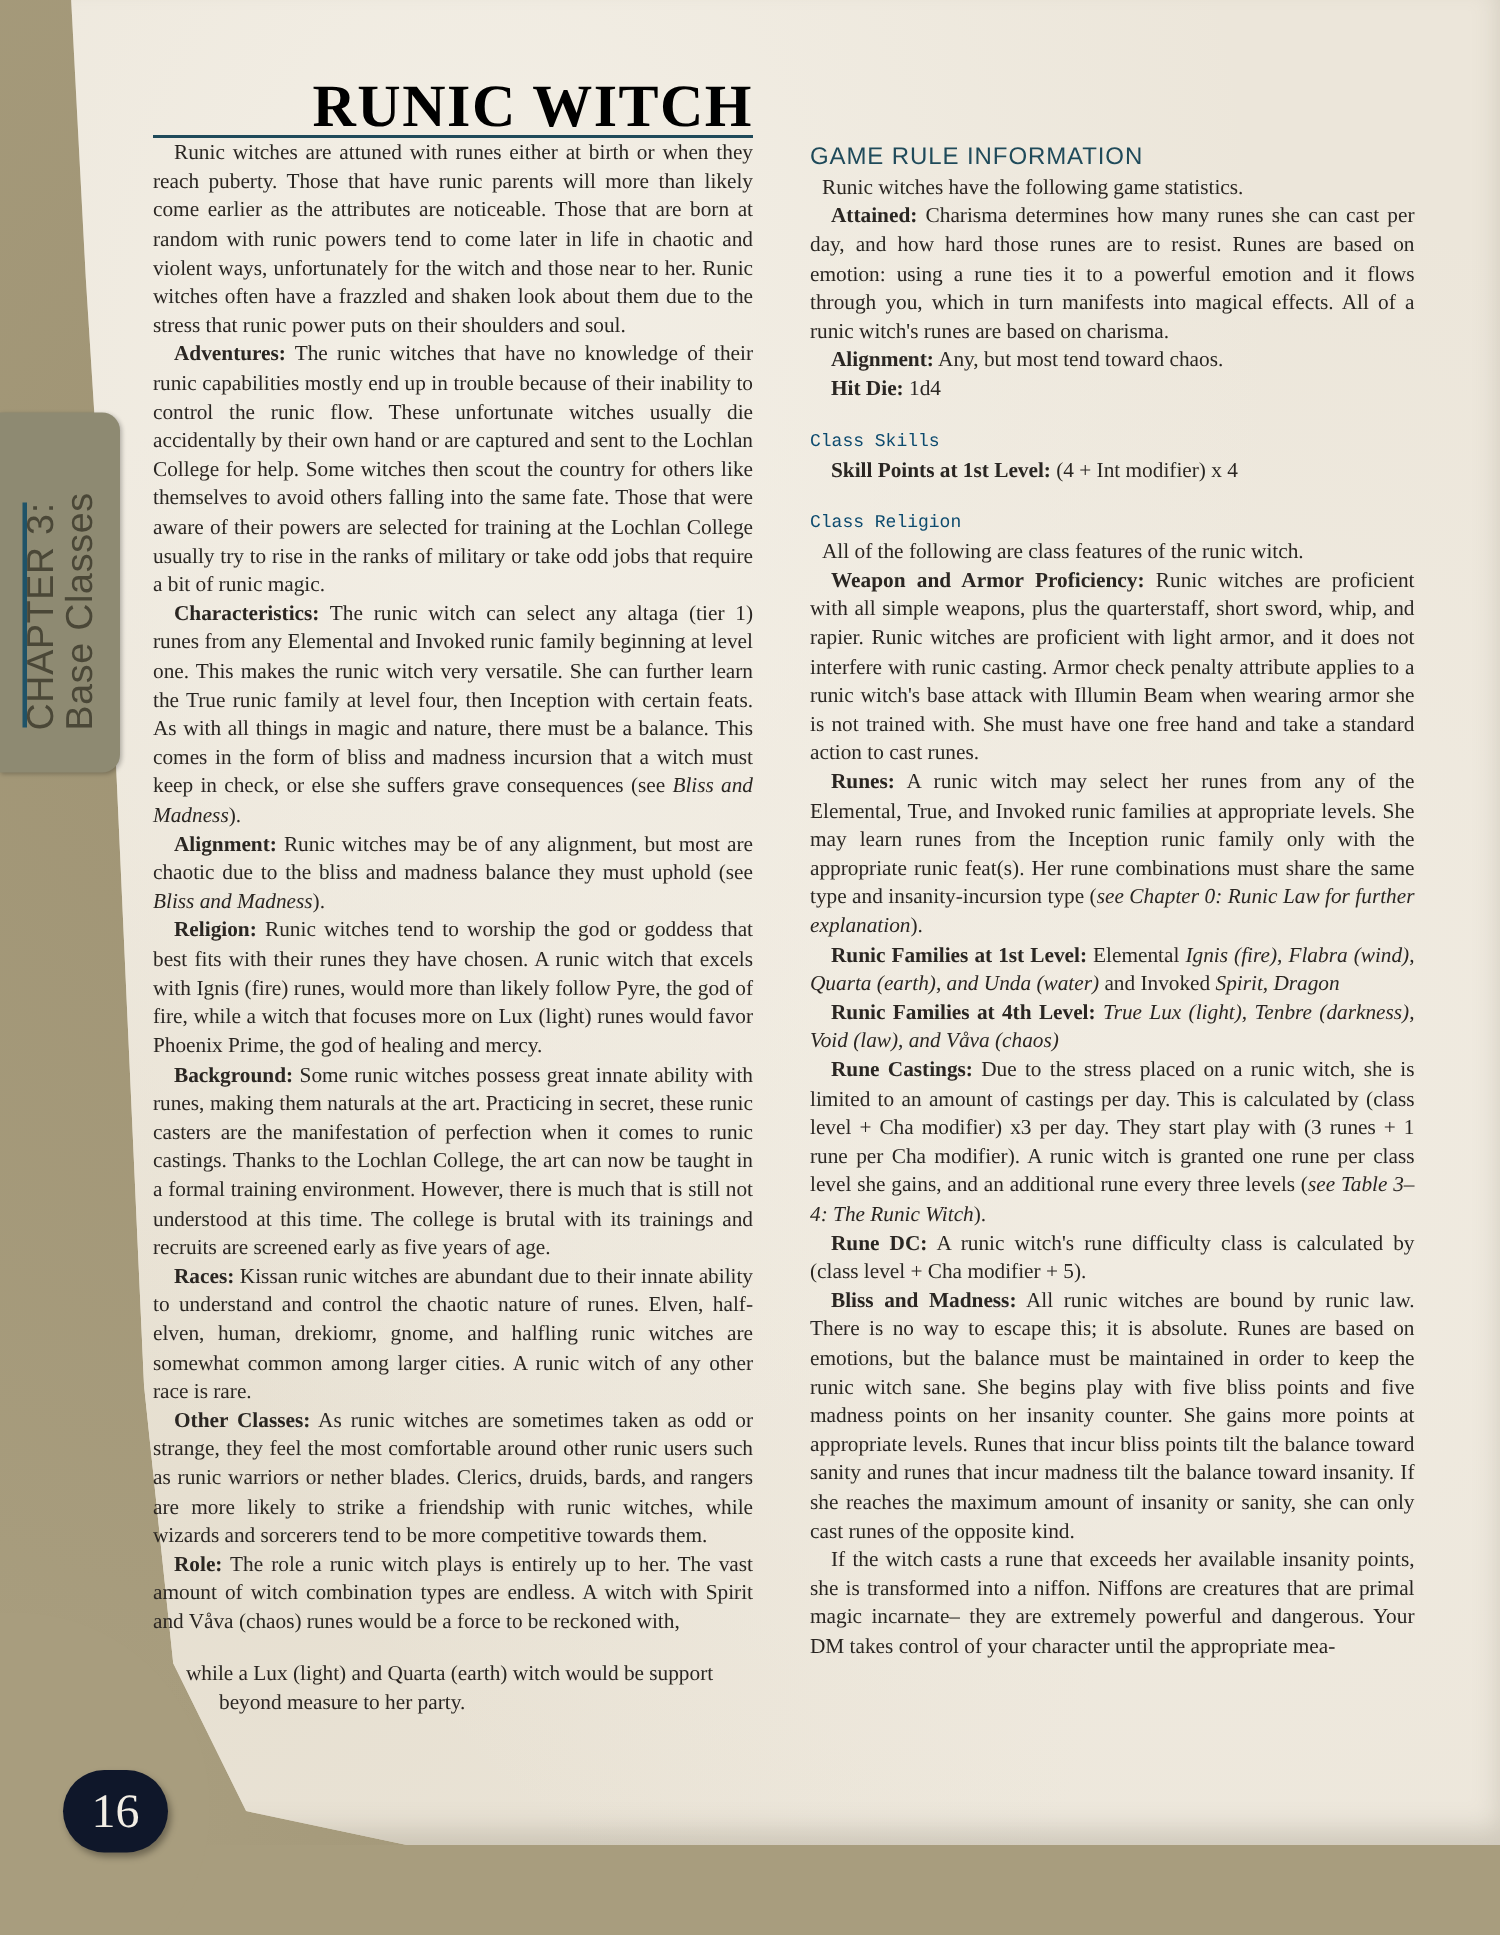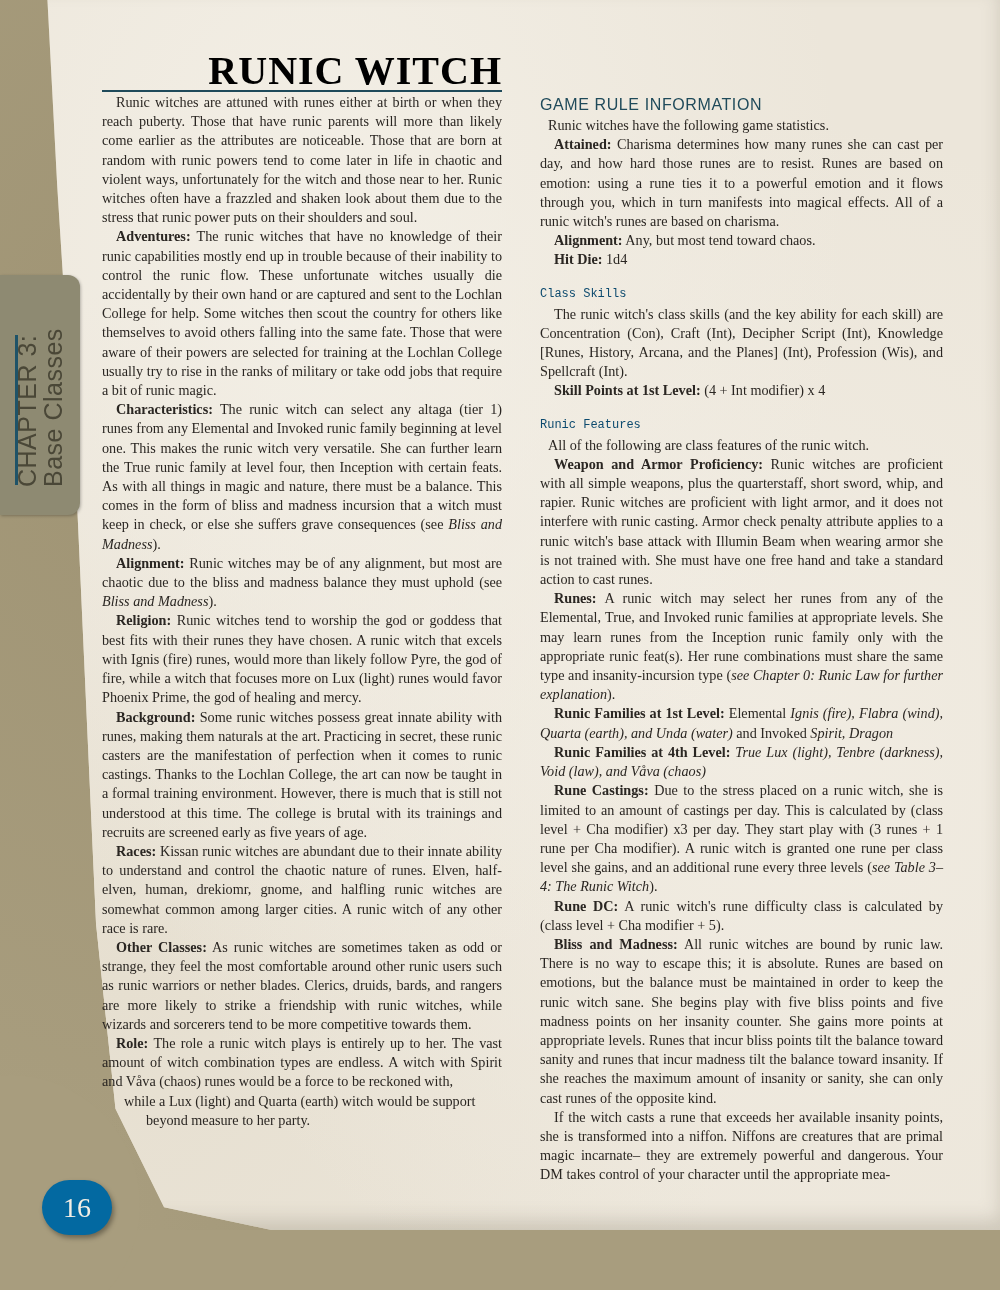--- a/index.html
+++ b/index.html
@@ -48,23 +48,23 @@
   }
   .chapter-tab .label {
     position: absolute; left: 14px; top: 212px;
     transform: rotate(-90deg); transform-origin: left top;
     width: 170px; font-family: "Liberation Sans", "DejaVu Sans", sans-serif;
     color: #4a4737; line-height: 26px; font-size: 25px; letter-spacing: 0.5px;
   }
   .chapter-tab .label div { white-space: nowrap; }
   .page-number {
     position: absolute; left: 42px; top: 1180px; width: 70px; height: 55px;
-    border-radius: 28px; background: #0369a1;
+    border-radius: 28px; background: #0f172a;
     color: #f2eee5; text-align: center; line-height: 55px;
-    font-size: 28px; font-family: "Liberation Serif", serif;
+    font-size: 32px; font-family: "Liberation Serif", serif;
     box-shadow: 2px 3px 5px rgba(0,0,0,0.35);
   }
   .title-wrap {
     position: absolute; left: 102px; top: 50px; width: 400px;
     border-bottom: 2px solid #1f4a5a; text-align: right;
   }
   .title {
     font-family: "Liberation Serif", "DejaVu Serif", serif;
     font-size: 40px; line-height: 42px; color: #000000; letter-spacing: 1px;
     margin: 0 0 -2px 0;
@@ -82,21 +82,21 @@
   .h-caps {
     font-family: "Liberation Sans", "DejaVu Sans", sans-serif;
     color: #1f4a5a; font-size: 16px; letter-spacing: 0.6px; margin: 0 0 1px 0;
     line-height: 20px; font-weight: normal;
   }
   .h-sub {
     font-family: Liberation Mono, monospace;
     color: #0c4a6e; font-size: 12px; margin: 14px 0 1px 0; line-height: 20px;
     font-weight: normal;
   }
-  .role-tail1 { padding-left: 22px; }
+  .role-tail1 { padding-left: 22px; margin-top: 15px; }
   .role-tail2 { padding-left: 44px; }
 </style>
 </head>
 <body>
 
 <div class="bg-border"></div>
 <div class="parchment"></div>
 <div class="bottom-band"></div>
 <div class="corner-disc"></div>
 
@@ -137,24 +137,23 @@
 </div>
 
 <div class="col col-right">
   <h2 class="h-caps">GAME RULE INFORMATION</h2>
   <p class="indent2">Runic witches have the following game statistics.</p>
   <p><b>Attained:</b> <span>Charisma determines how many runes she can cast per day, and how hard those runes are to resist. Runes are based on emotion: using a rune ties it to a powerful emotion and it flows through you, which in turn manifests into magical effects. All of a runic witch's runes are based on charisma.</span></p>
   <p><b>Alignment:</b> <span>Any, but most tend toward chaos.</span></p>
   <p><b>Hit Die:</b> <span>1d4</span></p>
 
   <h2 class="h-sub">Class Skills</h2>
-  <p>The runic witch's class skills (and the key ability for each skill) are Concentration (Con), Craft (Int), Decipher Script (Int), Knowledge [Runes, History, Arcana, and the Planes] (Int), Profession (Wis), and Spellcraft (Int).</p>
   <p><b>Skill Points at 1st Level:</b> <span>(4 + Int modifier) x 4</span></p>
 
-  <h2 class="h-sub">Runic Features</h2>
+  <h2 class="h-sub">Class Religion</h2>
   <p class="indent2">All of the following are class features of the runic witch.</p>
   <p><b>Weapon and Armor Proficiency:</b> <span>Runic witches are proficient with all simple weapons, plus the quarterstaff, short sword, whip, and rapier. Runic witches are proficient with light armor, and it does not interfere with runic casting. Armor check penalty attribute applies to a runic witch's base attack with Illumin Beam when wearing armor she is not trained with. She must have one free hand and take a standard action to cast runes.</span></p>
   <p><b>Runes:</b> <span>A runic witch may select her runes from any of the Elemental, True, and Invoked runic families at appropriate levels. She may learn runes from the Inception runic family only with the appropriate runic feat(s). Her rune combinations must share the same type and insanity-incursion type (</span><i>see Chapter 0: Runic Law for further explanation</i><span>).</span></p>
   <p><b>Runic Families at 1st Level:</b> <span>Elemental </span><i>Ignis (fire), Flabra (wind), Quarta (earth), and Unda (water)</i><span> and Invoked </span><i>Spirit, Dragon</i></p>
   <p><b>Runic Families at 4th Level:</b> <i>True Lux (light), Tenbre (darkness), Void (law), and Våva (chaos)</i></p>
   <p><b>Rune Castings:</b> <span>Due to the stress placed on a runic witch, she is limited to an amount of castings per day. This is calculated by (class level + Cha modifier) x3 per day. They start play with (3 runes + 1 rune per Cha modifier). A runic witch is granted one rune per class level she gains, and an additional rune every three levels (</span><i>see Table 3–4: The Runic Witch</i><span>).</span></p>
   <p><b>Rune DC:</b> <span>A runic witch's rune difficulty class is calculated by (class level + Cha modifier + 5).</span></p>
   <p><b>Bliss and Madness:</b> <span>All runic witches are bound by runic law. There is no way to escape this; it is absolute. Runes are based on emotions, but the balance must be maintained in order to keep the runic witch sane. She begins play with five bliss points and five madness points on her insanity counter. She gains more points at appropriate levels. Runes that incur bliss points tilt the balance toward sanity and runes that incur madness tilt the balance toward insanity. If she reaches the maximum amount of insanity or sanity, she can only cast runes of the opposite kind.</span></p>
   <p>If the witch casts a rune that exceeds her available insanity points, she is transformed into a niffon. Niffons are creatures that are primal magic incarnate– they are extremely powerful and dangerous. Your DM takes control of your character until the appropriate mea-</p>
 </div>

